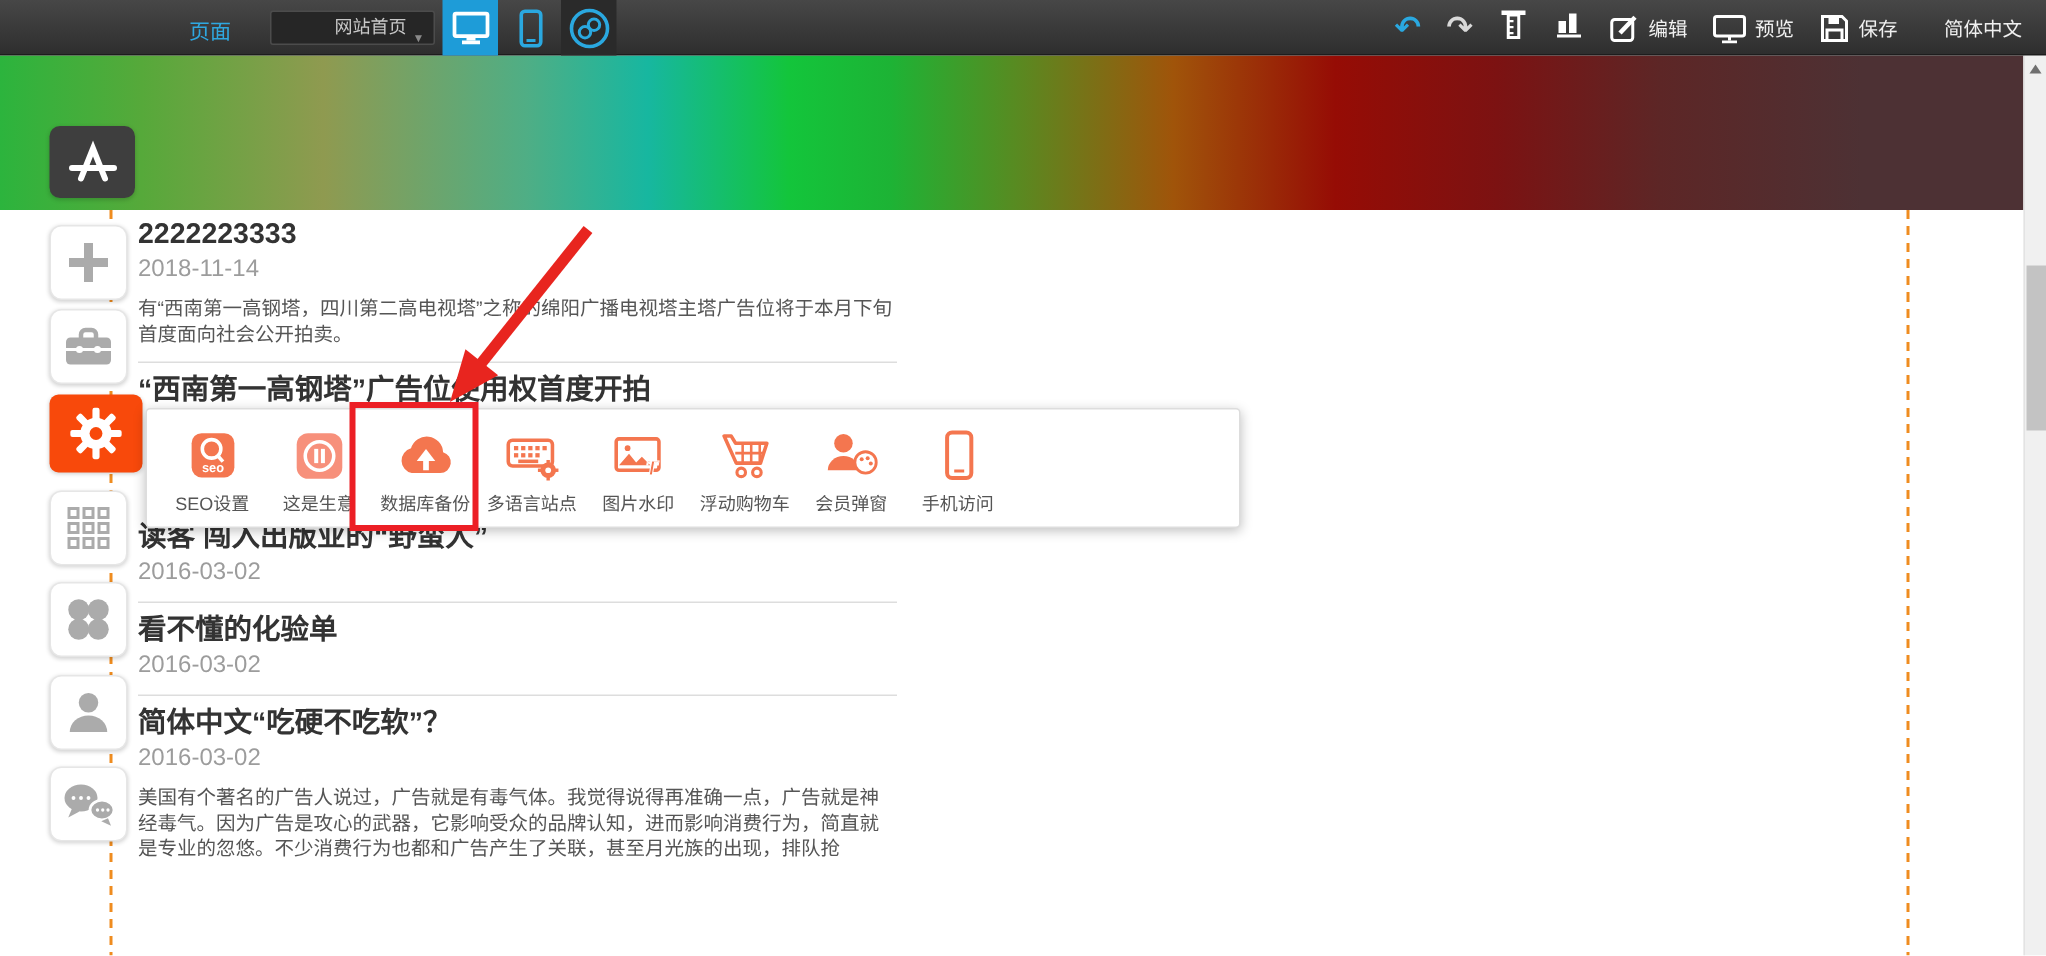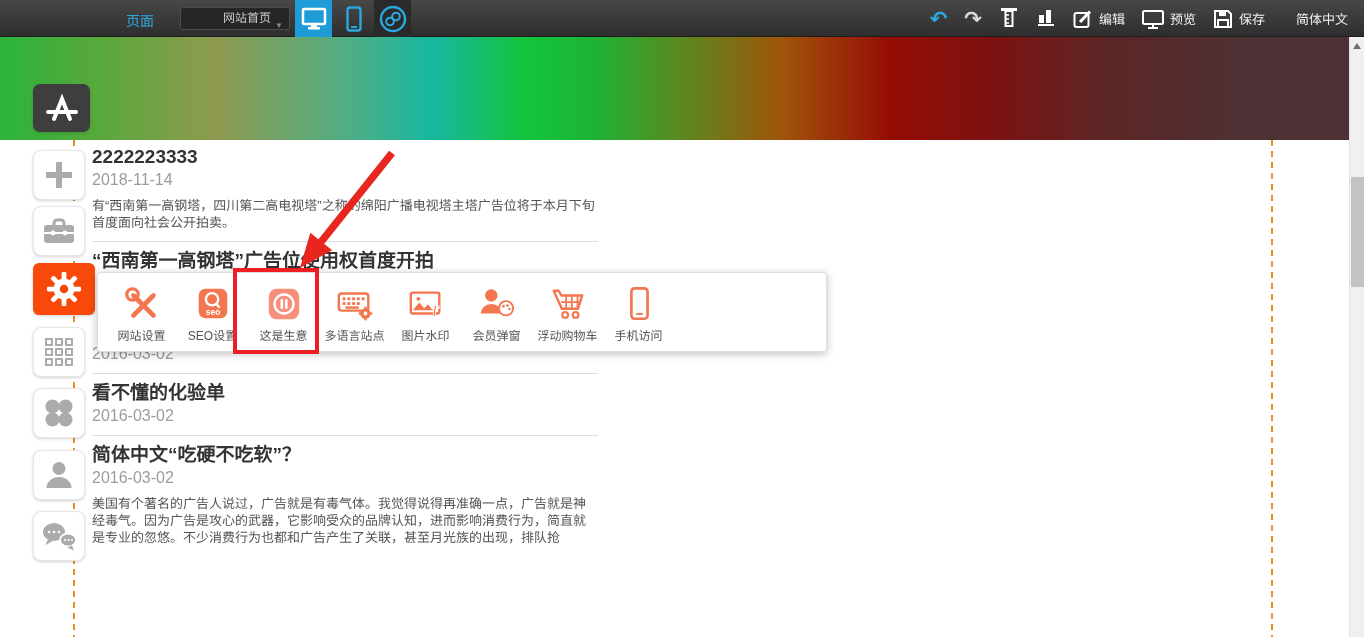--- a/index.html
+++ b/index.html
@@ -251,48 +251,37 @@
       <div class="art-title" style="margin-top:2px">2222223333</div>
       <div class="art-date">2018-11-14</div>
       <div class="art-body">有“西南第一高钢塔，四川第二高电视塔”之称的绵阳广播电视塔主塔广告位将于本月下旬首度面向社会公开拍卖。</div>
       <div class="divider"></div>
     </div>
     <div>
       <div class="art-title">“西南第一高钢塔”广告位使用权首度开拍</div>
       <div class="occluded-spacer"></div>
     </div>
     <div>
+      <div class="art-title">读客 闯入出版业的“野蛮人”</div>
       <div class="art-date">2016-03-02</div>
       <div class="divider"></div>
     </div>
     <div>
       <div class="art-title">看不懂的化验单</div>
       <div class="art-date">2016-03-02</div>
       <div class="divider"></div>
     </div>
     <div>
       <div class="art-title">简体中文“吃硬不吃软”？</div>
       <div class="art-date">2016-03-02</div>
       <div class="art-body">美国有个著名的广告人说过，广告就是有毒气体。我觉得说得再准确一点，广告就是神经毒气。因为广告是攻心的武器，它影响受众的品牌认知，进而影响消费行为，简直就是专业的忽悠。不少消费行为也都和广告产生了关联，甚至月光族的出现，排队抢</div>
     </div>
   </div>
 
   <div class="popup">
-    <div class="pop-item">
-      <div class="pop-ico">
-          <svg width="38" height="38" viewBox="0 0 40 40">
-        <g stroke="#f4764f" stroke-width="5" stroke-linecap="round">
-          <line x1="11" y1="11" x2="32" y2="32"></line>
-              <line x1="32" y1="11" x2="11" y2="32"></line>
-        </g>
-        <circle cx="10" cy="10" r="6" fill="none" stroke="#f4764f" stroke-width="3.5"></circle>
-      </svg>
-        </div>
-      <div class="pop-label">网站设置</div>
-    </div>
     <div class="pop-item">
       <div class="pop-ico">
           <svg width="38" height="38" viewBox="0 0 40 40">
         <rect x="5" y="4" width="30" height="31" rx="7" fill="#f4764f"></rect>
         <circle cx="19" cy="15" r="6.5" fill="none" stroke="#fff" stroke-width="2.5"></circle>
         <line x1="23.5" y1="20" x2="27" y2="24" stroke="#fff" stroke-width="2.5"></line>
         <text x="20" y="31.5" font-size="9" fill="#fff" text-anchor="middle" font-weight="bold">seo</text>
       </svg>
         </div>
       <div class="pop-label">SEO设置</div>
@@ -300,20 +289,30 @@
     <div class="pop-item">
       <div class="pop-ico">
           <svg width="38" height="38" viewBox="0 0 40 40">
         <rect x="4" y="4" width="32" height="32" rx="8" fill="#f7907b"></rect>
         <circle cx="20" cy="20" r="10" fill="none" stroke="#fff" stroke-width="2.5"></circle>
         <rect x="16.3" y="15" width="2.8" height="10" fill="#fff"></rect>
         <rect x="21" y="15" width="2.8" height="10" fill="#fff"></rect>
       </svg>
         </div>
       <div class="pop-label">这是生意</div>
+    </div>
+    <div class="pop-item">
+      <div class="pop-ico">
+          <svg width="40" height="38" viewBox="0 0 42 40">
+        <path d="M11 32 h20 a7.5 7.5 0 0 0 2-14.7 A11.5 11.5 0 0 0 10.5 14.5 A9 9 0 0 0 11 32 z" fill="#f4764f"></path>
+        <polygon points="21,15 27.5,23.5 14.5,23.5" fill="#fff"></polygon>
+        <rect x="19" y="22.5" width="4" height="7.5" fill="#fff"></rect>
+      </svg>
+        </div>
+      <div class="pop-label">数据库备份</div>
     </div>
     <div class="pop-item">
       <div class="pop-ico">
           <svg width="38" height="38" viewBox="0 0 40 40">
         <rect x="3" y="9" width="31" height="18" rx="3" fill="none" stroke="#f4764f" stroke-width="2.5"></rect>
         <g fill="#f4764f">
           <rect x="7" y="13" width="3" height="3"></rect>
               <rect x="12" y="13" width="3" height="3"></rect>
               <rect x="17" y="13" width="3" height="3"></rect>
               <rect x="22" y="13" width="3" height="3"></rect>
@@ -341,44 +340,44 @@
         <circle cx="12" cy="14.5" r="2" fill="#f4764f"></circle>
         <path d="M6 26.5 l7-8 5 6 4-4 6 6 z" fill="#f4764f"></path>
         <text x="29" y="33" font-size="15" font-style="italic" font-weight="bold" fill="#f4764f" stroke="#fff" stroke-width="0.7" text-anchor="middle" font-family="'Liberation Serif',serif">T</text>
       </svg>
         </div>
       <div class="pop-label">图片水印</div>
     </div>
     <div class="pop-item">
       <div class="pop-ico">
           <svg width="38" height="38" viewBox="0 0 40 40">
+        <path d="M5 6 h5 l3 5 h22 l-4.5 14 H13.5 z" fill="none" stroke="#f4764f" stroke-width="2.5" stroke-linejoin="round"></path>
+        <path d="M18 11 v14 M24 11 v14 M30 11 v13 M12.8 18 h20.5" stroke="#f4764f" stroke-width="1.8" fill="none"></path>
+        <circle cx="17" cy="31.5" r="3" fill="none" stroke="#f4764f" stroke-width="2.2"></circle>
+        <circle cx="28" cy="31.5" r="3" fill="none" stroke="#f4764f" stroke-width="2.2"></circle>
+      </svg>
+        </div>
+      <div class="pop-label">浮动购物车</div>
+    </div>
+    <div class="pop-item">
+      <div class="pop-ico">
+          <svg width="38" height="38" viewBox="0 0 40 40">
         <circle cx="14" cy="11" r="6.5" fill="#f4764f"></circle>
         <path d="M3 30 a11 10 0 0 1 22 0 z" fill="#f4764f"></path>
         <circle cx="29.5" cy="24.5" r="7.5" fill="#fff" stroke="#f4764f" stroke-width="2"></circle>
         <circle cx="26.8" cy="22.3" r="1.4" fill="#f4764f"></circle>
         <circle cx="31" cy="21.6" r="1.4" fill="#f4764f"></circle>
         <circle cx="33.2" cy="25.3" r="1.4" fill="#f4764f"></circle>
       </svg>
         </div>
       <div class="pop-label">会员弹窗</div>
     </div>
     <div class="pop-item">
       <div class="pop-ico">
           <svg width="38" height="38" viewBox="0 0 40 40">
-        <path d="M5 6 h5 l3 5 h22 l-4.5 14 H13.5 z" fill="none" stroke="#f4764f" stroke-width="2.5" stroke-linejoin="round"></path>
-        <path d="M18 11 v14 M24 11 v14 M30 11 v13 M12.8 18 h20.5" stroke="#f4764f" stroke-width="1.8" fill="none"></path>
-        <circle cx="17" cy="31.5" r="3" fill="none" stroke="#f4764f" stroke-width="2.2"></circle>
-        <circle cx="28" cy="31.5" r="3" fill="none" stroke="#f4764f" stroke-width="2.2"></circle>
-      </svg>
-        </div>
-      <div class="pop-label">浮动购物车</div>
-    </div>
-    <div class="pop-item">
-      <div class="pop-ico">
-          <svg width="38" height="38" viewBox="0 0 40 40">
         <rect x="12" y="3.5" width="17" height="32" rx="3.5" fill="none" stroke="#f4764f" stroke-width="2.8"></rect>
         <line x1="17" y1="30.5" x2="24" y2="30.5" stroke="#f4764f" stroke-width="2"></line>
       </svg>
         </div>
       <div class="pop-label">手机访问</div>
     </div>
   </div>
 
   <div class="redbox"></div>
   <svg class="arrow-svg" width="160" height="150" viewBox="0 0 160 150">

